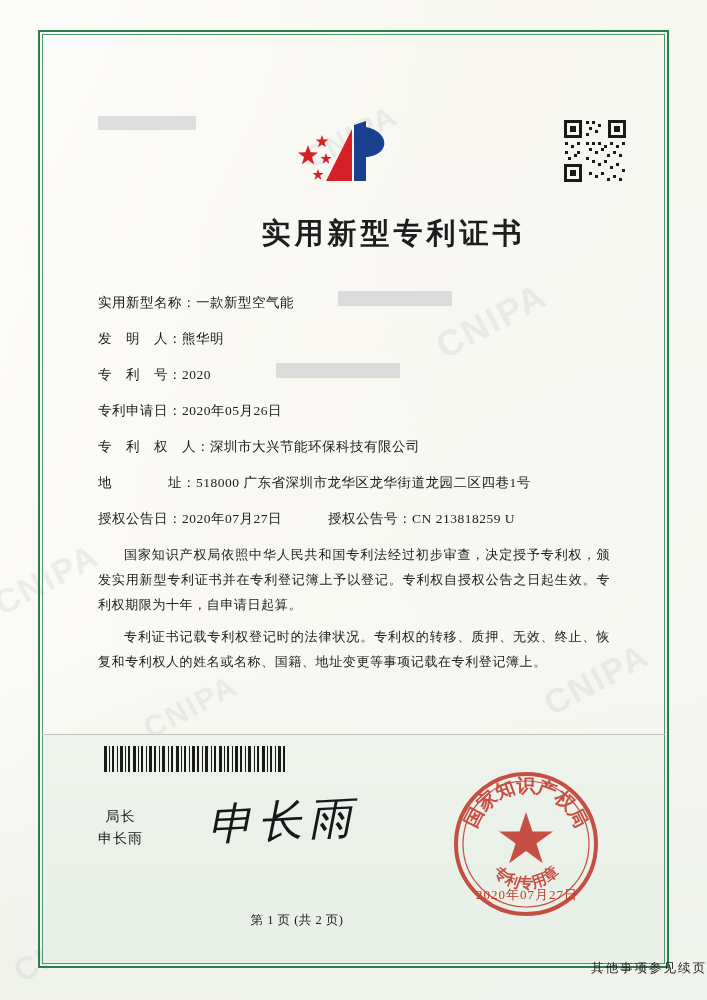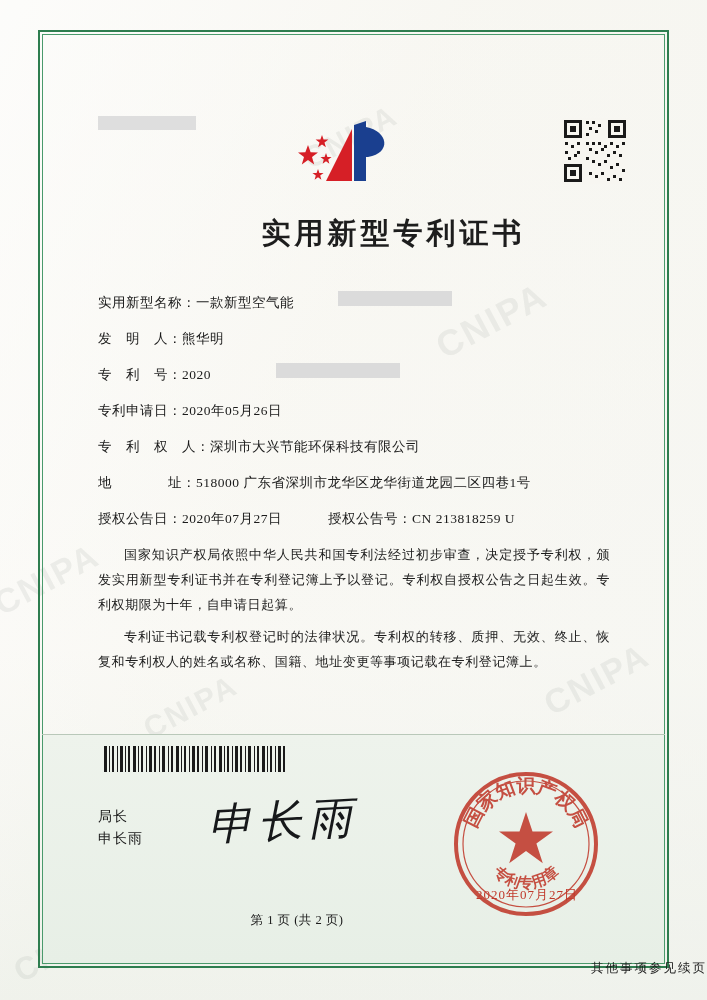--- a/index.html
+++ b/index.html
@@ -146,20 +146,21 @@
     width: 182px; height: 26px;
   }
   
   #sig-label {
     position: absolute;
     left: 56px; top: 772px;
     font-size: 14px;
     line-height: 22px;
     color: #1b1b1b;
     letter-spacing: 1px;
+    text-align: center;
   }
   #signature {
     position: absolute;
     left: 166px; top: 758px;
     font-size: 44px;
     color: #16181a;
     font-family: "DejaVu Serif", serif;
     font-style: italic;
     letter-spacing: 6px;
     transform: rotate(-3deg);

